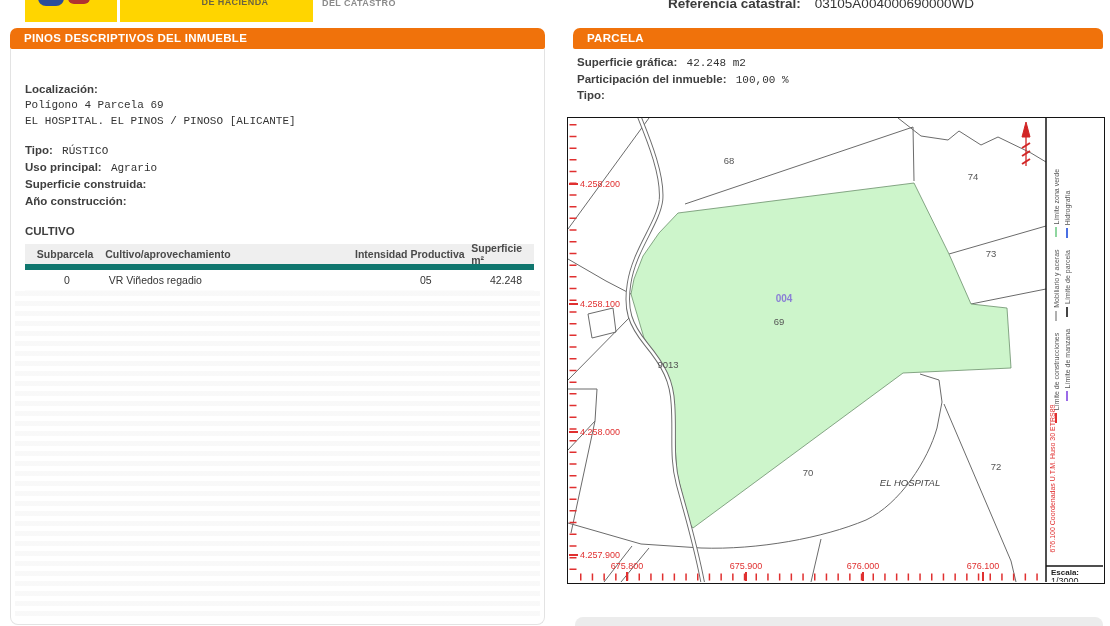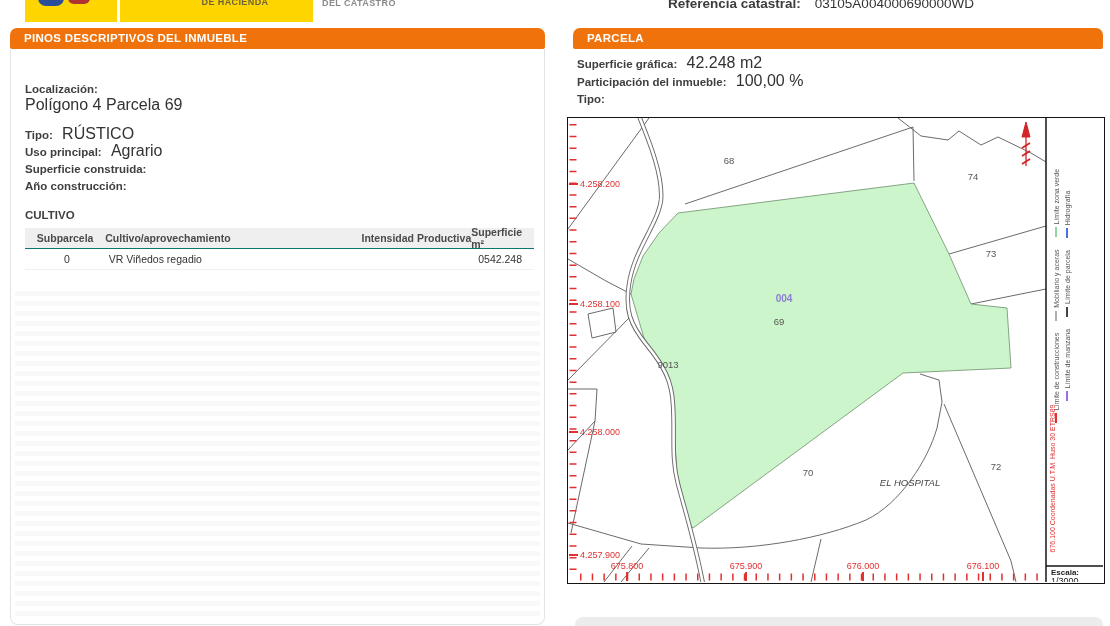--- a/index.html
+++ b/index.html
@@ -19,32 +19,32 @@
   .ref .val{margin-left:14px;color:#333;}
   
   .obar{position:absolute;height:21px;background:#F0720B;border-radius:7px 7px 2px 2px;
         color:#fff;font-weight:bold;font-size:11.5px;line-height:21px;letter-spacing:.3px;}
   .obar span{margin-left:14px;}
   
   .lpanel{position:absolute;left:10px;top:49px;width:533px;height:575px;background:#fff;
           border:1px solid #e3e3e3;border-top:none;border-radius:0 0 8px 8px;}
   .lcontent{padding:32px 0 0 14px;font-size:11.5px;}
   .blbl{font-weight:bold;color:#3f3f3f;}
-  .vtxt{font-size:16px;color:#333;}
+  .vtxt{font-size:11px;color:#333;font-family:Liberation Mono, monospace;}
   .line{line-height:16px;}
   .gap{height:13px;}
   .inline-val{margin-left:6px;}
   
   .ctable{margin:5px 10px 0 0;}
   .trow{display:flex;height:20px;align-items:center;font-size:10.5px;}
-  .thead{background:#efefef;border-bottom:1px solid #0f766e;font-weight:bold;color:#4a4a4a;}
+  .thead{background:#efefef;border-bottom:6px solid #0f766e;font-weight:bold;color:#4a4a4a;}
   .tdata{color:#333;border-bottom:1px solid #f0f0f0;}
   .c1{width:85px;text-align:center;}
   .c2{width:245px;text-align:left;}
-  .c3{width:130px;text-align:right;padding-left:12px;}
+  .c3{width:130px;text-align:center;padding-left:12px;}
   .c4{flex:1;text-align:left;padding-right:12px;}
   .stripes{position:absolute;left:4px;right:4px;top:237px;bottom:3px;
            background:repeating-linear-gradient(180deg,#ffffff 0 5px,#f7f7f7 5px 10px);opacity:.8;border-radius:0 0 6px 6px;}
   
   .rfields{position:absolute;left:577px;top:55px;font-size:11.5px;}
   .rfields .line{line-height:15.5px;}
   
   .mapwrap{position:absolute;left:567px;top:117px;width:538px;height:467px;
            border:1.5px solid #141414;background:#fff;box-sizing:border-box;}
   .legend-rot{position:absolute;left:345px;top:171px;width:300px;height:24px;
@@ -79,20 +79,21 @@
     <span class="lbl">Referencia catastral:</span><span class="val">03105A004000690000WD</span>
   </div>
 
   <div class="obar" style="left:10px;top:28px;width:535px;">
     <span>PINOS DESCRIPTIVOS DEL INMUEBLE</span>
   </div>
   <div class="lpanel">
     <div class="lcontent">
       <div class="line blbl">Localización:</div>
       <div class="line vtxt">Polígono 4 Parcela 69</div>
+      <div class="line vtxt">EL HOSPITAL. EL PINOS / PINOSO [ALICANTE]</div>
       <div class="gap"></div>
       <div class="line">
         <span class="blbl">Tipo:</span>
         <span class="vtxt inline-val">RÚSTICO</span>
       </div>
       <div class="line">
         <span class="blbl">Uso principal:</span>
         <span class="vtxt inline-val">Agrario</span>
       </div>
       <div class="line">

